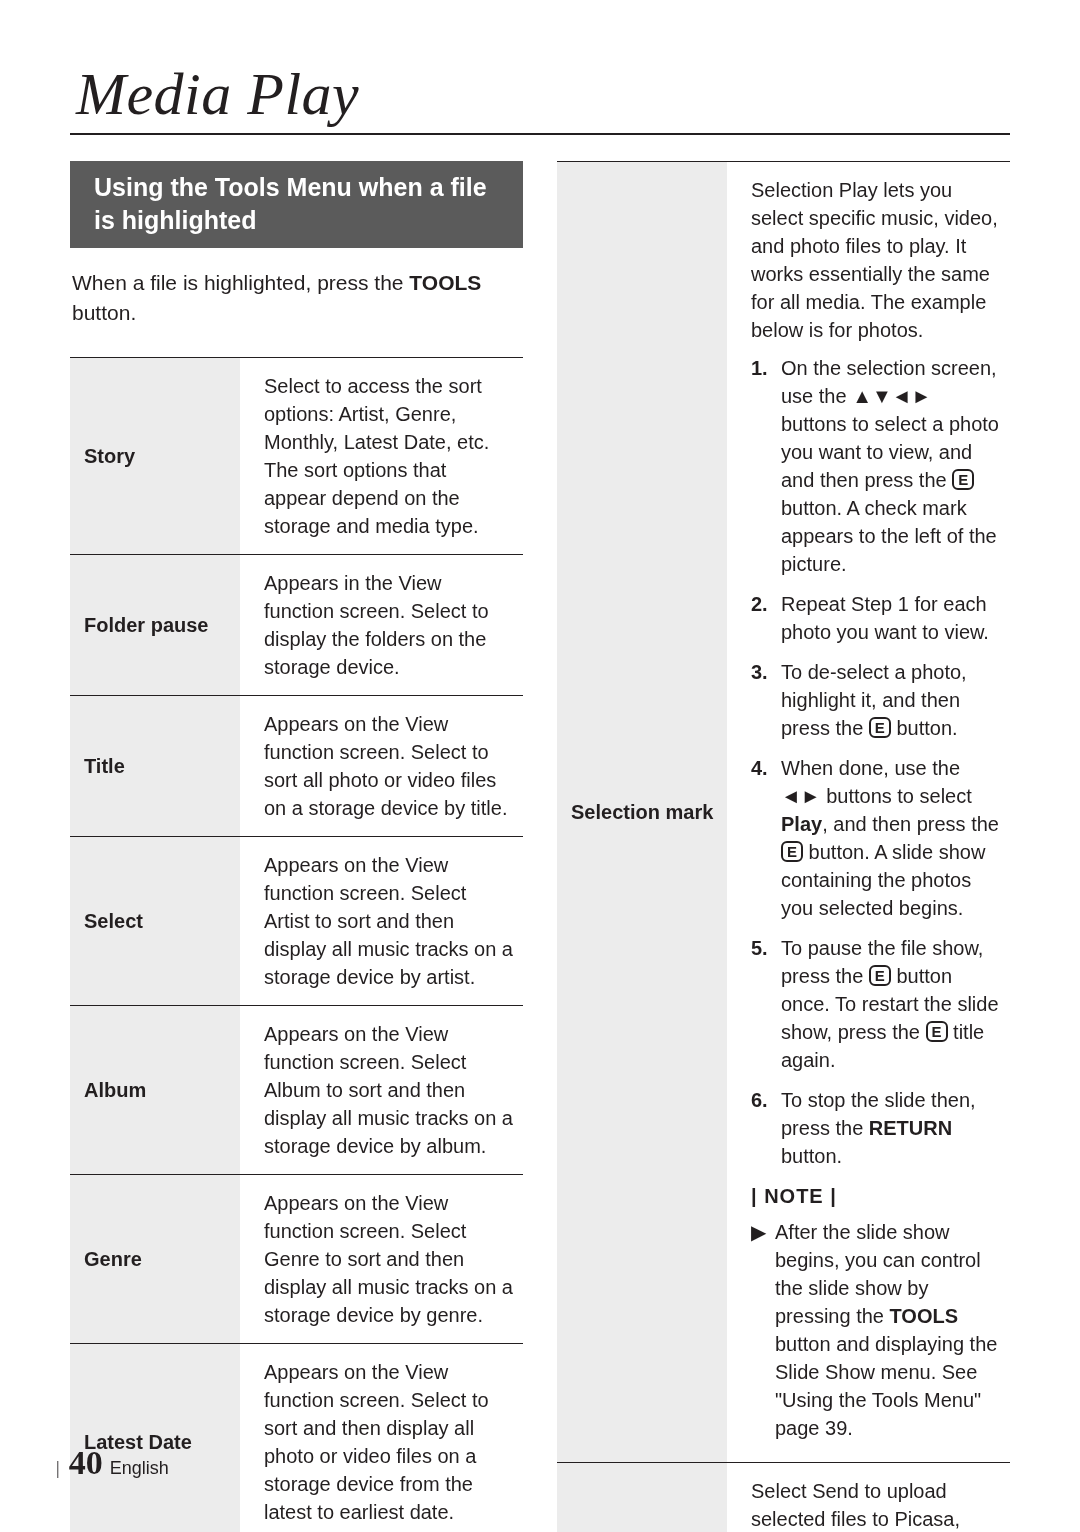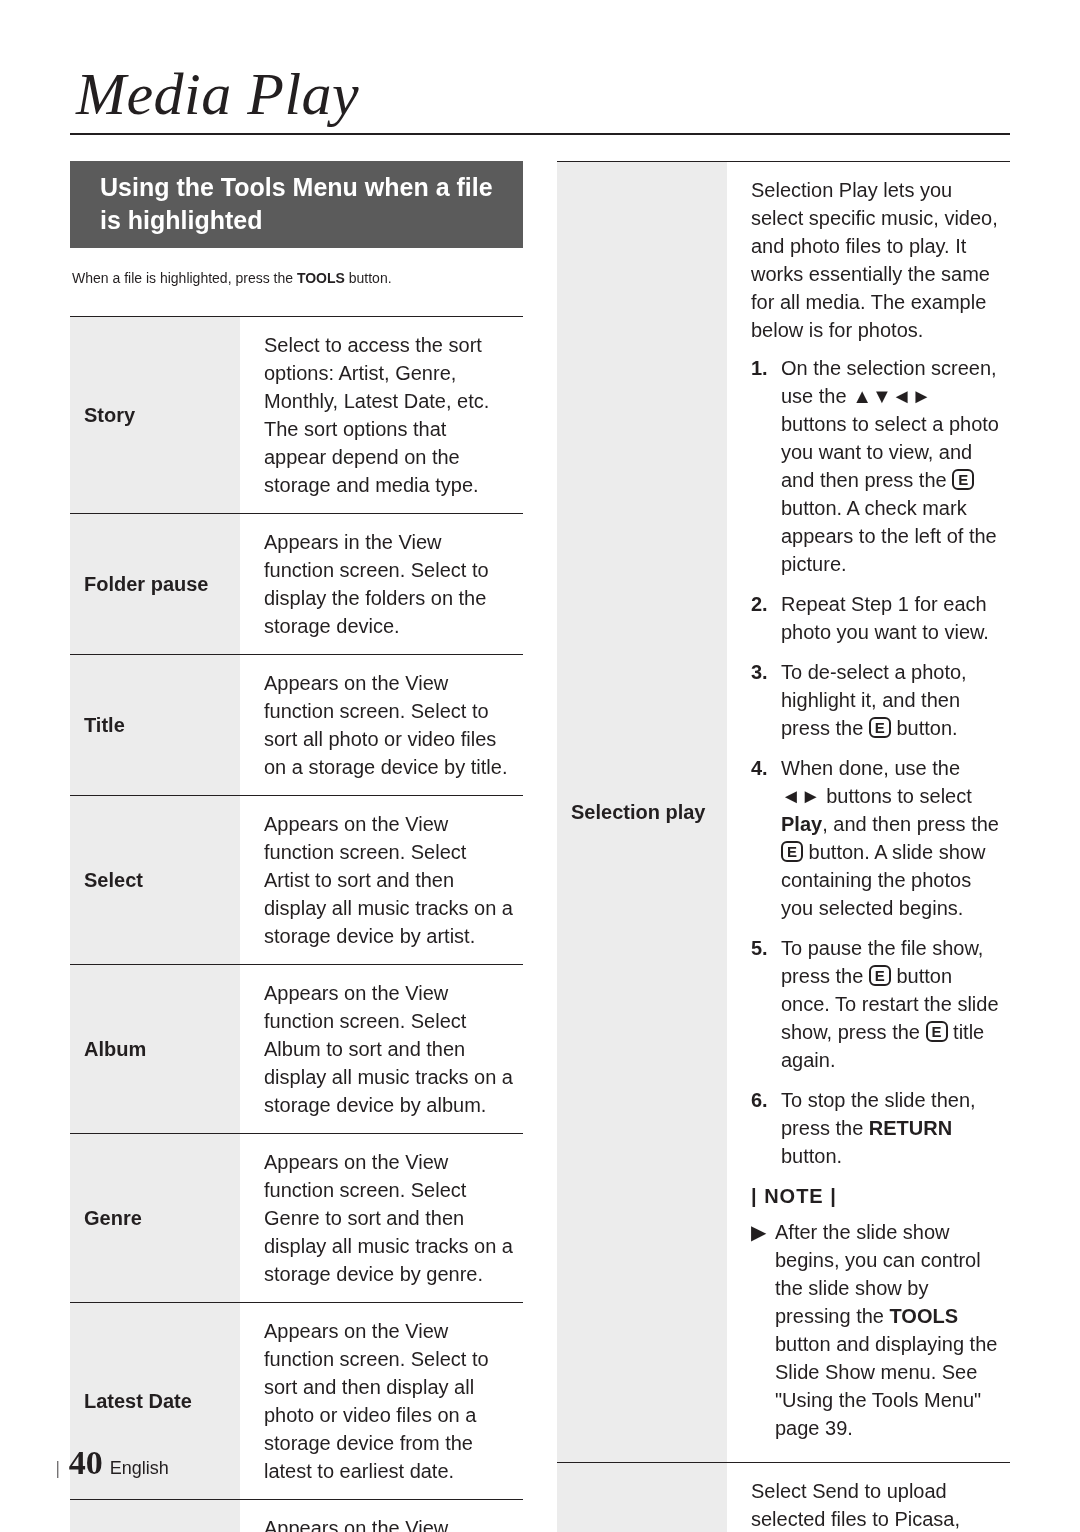--- a/index.html
+++ b/index.html
@@ -26,26 +26,26 @@
   .columns {
     display: flex;
     gap: 34px;
   }
   .col { flex: 1 1 0; }
   .section-heading {
     background: #5b5b5b;
     color: #fff;
     font-weight: bold;
     font-size: 25px;
-    padding: 10px 14px 12px 30px;
+    padding: 10px 14px 12px 24px;
     line-height: 1.3;
     margin-bottom: 20px;
   }
   .intro {
-    font-size: 14px;
+    font-size: 21px;
     line-height: 1.45;
     margin-bottom: 28px;
     padding-left: 2px;
   }
   table.opt {
     width: 100%;
     border-collapse: collapse;
     font-size: 20px;
   }
   table.opt td {
@@ -148,21 +148,21 @@
             </tr>
 
       </tbody>
         </table>
     </div>
 
     <div class="col">
       <table class="opt opt2">
         <tbody>
             <tr>
-          <td class="label">Selection play</td>
+          <td class="label">Selection mark</td>
           <td>
             <div>Selection Play lets you select specific music, video, and photo files to play. It works essentially the same for all media. The example below is for photos.</div>
             <ol class="steps">
               <li>
                     <span class="num">1.</span>
                     <span class="txt"><span>On the selection screen, use the ▲▼◄► buttons to select a photo you want to view, and and then press the </span><span class="icon-e">E</span><span> button. A check mark appears to the left of the picture.</span></span>
                   </li>
               <li>
                     <span class="num">2.</span>
                     <span class="txt">Repeat Step 1 for each photo you want to view.</span>

